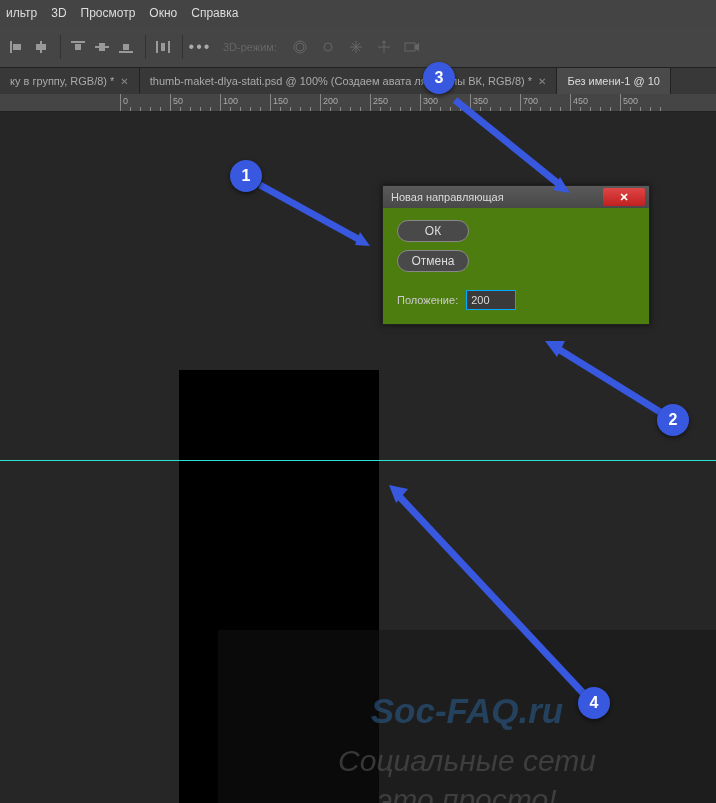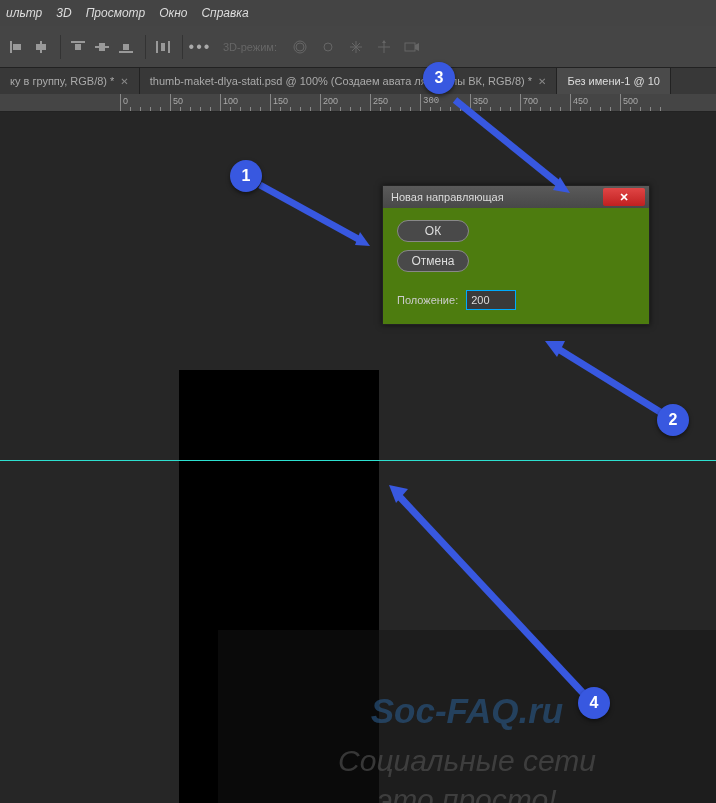--- a/index.html
+++ b/index.html
@@ -1,19 +1,19 @@
 <!DOCTYPE html>
 <html><head>
   <meta charset="utf-8">
   <style>
     * { box-sizing: border-box; margin: 0; padding: 0; font-family: Tahoma, Arial, sans-serif; }
     body { width: 716px; height: 803px; background: #1e1e1e; overflow: hidden; position: relative; }
     
     .menu-bar { height: 26px; background: #444; display: flex; align-items: center; padding: 0 6px; gap: 14px; color: #ddd; font-size: 12px; }
-    .menu-item { cursor: pointer; font-style: italic; }
+    .menu-item { cursor: pointer; }
     
     .toolbar { height: 42px; background: #454545; display: flex; align-items: center; padding: 0 8px; gap: 8px; border-bottom: 1px solid #222; }
     .tool-group { display: flex; align-items: center; gap: 6px; padding-right: 10px; border-right: 1px solid #333; height: 24px; }
     .tool-icon { width: 18px; height: 18px; display: flex; align-items: center; justify-content: center; color: #999; }
     .mode-label { color: #666; font-size: 11px; padding: 2px 6px; }
     .mode-icons { display: flex; gap: 10px; color: #555; align-items: center; }
     
     .tabs-bar { height: 26px; background: #383838; display: flex; }
     .tab { padding: 4px 10px; color: #aaa; font-size: 11px; display: flex; align-items: center; gap: 6px; border-right: 1px solid #222; }
     .tab.active { background: #4a4a4a; color: #ddd; }
@@ -184,21 +184,21 @@
     <div class="ruler-tick" style="left: 340px; height: 5px; top: 13px;"></div>
     <div class="ruler-tick" style="left: 350px; height: 5px; top: 13px;"></div>
     <div class="ruler-tick" style="left: 360px; height: 5px; top: 13px;"></div>
     <div class="ruler-tick" style="left: 370px;"></div>
     <div class="ruler-label" style="left: 373px;">250</div>
     <div class="ruler-tick" style="left: 380px; height: 5px; top: 13px;"></div>
     <div class="ruler-tick" style="left: 390px; height: 5px; top: 13px;"></div>
     <div class="ruler-tick" style="left: 400px; height: 5px; top: 13px;"></div>
     <div class="ruler-tick" style="left: 410px; height: 5px; top: 13px;"></div>
     <div class="ruler-tick" style="left: 420px;"></div>
-    <div class="ruler-label" style="left: 423px; font-family: Liberation Mono, monospace;">300</div>
+    <div class="ruler-label" style="left: 423px;">300</div>
     <div class="ruler-tick" style="left: 430px; height: 5px; top: 13px;"></div>
     <div class="ruler-tick" style="left: 440px; height: 5px; top: 13px;"></div>
     <div class="ruler-tick" style="left: 450px; height: 5px; top: 13px;"></div>
     <div class="ruler-tick" style="left: 460px; height: 5px; top: 13px;"></div>
     <div class="ruler-tick" style="left: 470px;"></div>
     <div class="ruler-label" style="left: 473px;">350</div>
     <div class="ruler-tick" style="left: 480px; height: 5px; top: 13px;"></div>
     <div class="ruler-tick" style="left: 490px; height: 5px; top: 13px;"></div>
     <div class="ruler-tick" style="left: 500px; height: 5px; top: 13px;"></div>
     <div class="ruler-tick" style="left: 510px; height: 5px; top: 13px;"></div>

